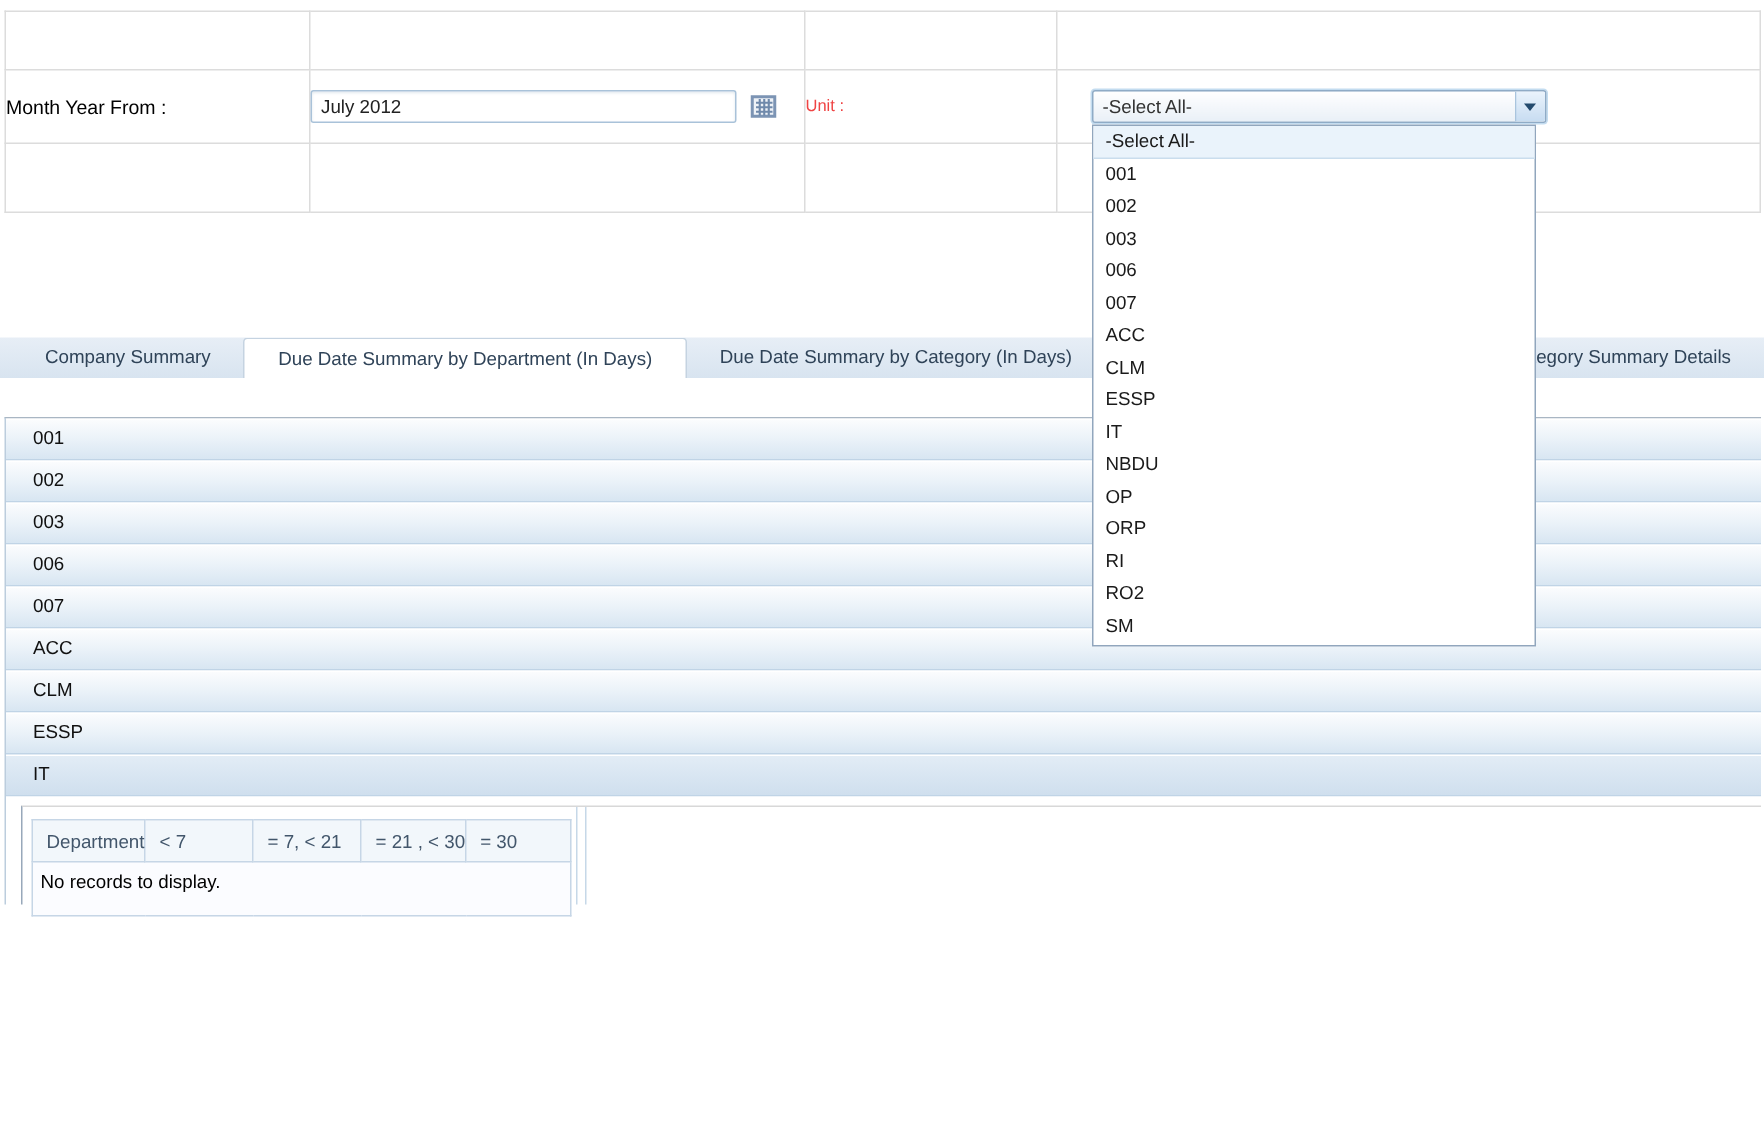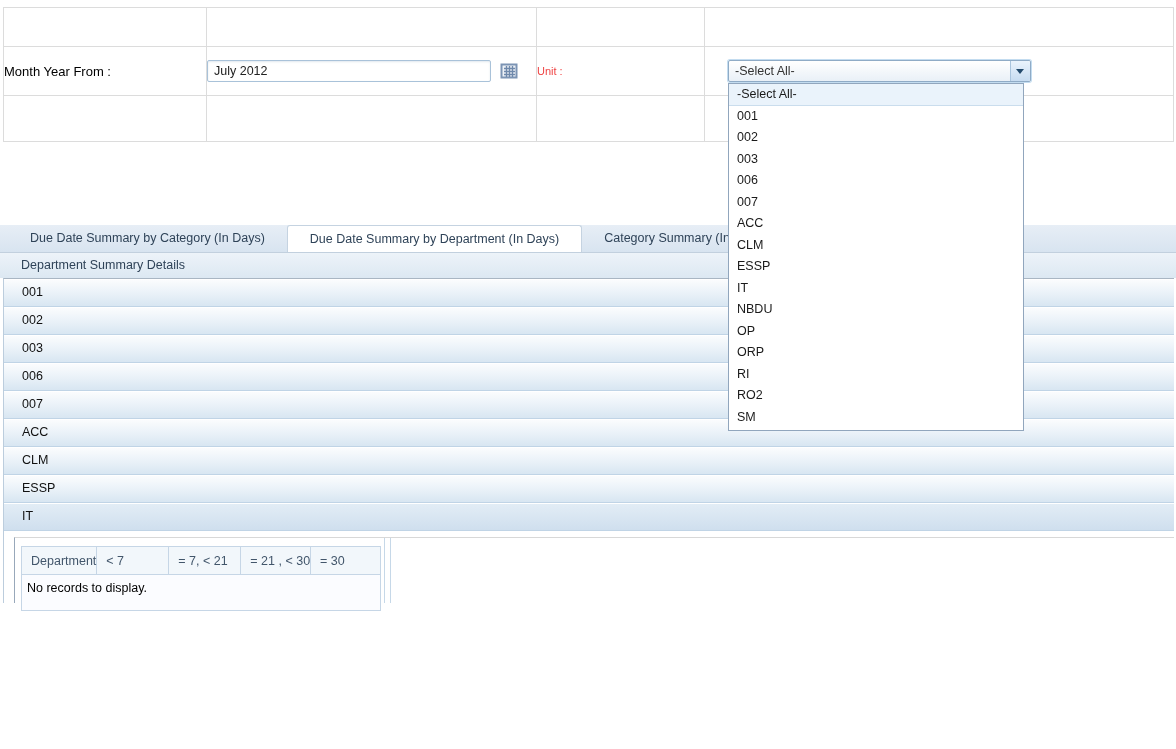--- a/index.html
+++ b/index.html
@@ -177,27 +177,25 @@
       <td></td>
       <td></td>
       <td></td>
       <td></td>
     </tr>
   </tbody>
     </table>
 
   <div class="tabstrip">
     <div class="tabrow1">
+      <div class="tab">Company Summary</div>
+      <div class="tab active">Due Date Summary by Department (In Days)</div>
       <div class="tab">Due Date Summary by Category (In Days)</div>
-      <div class="tab active">Due Date Summary by Department (In Days)</div>
       <div class="tab tab-fixed">Category Summary (In Days)</div>
       <div class="tab">Category Summary Details</div>
-    </div>
-    <div class="tabrow2">
-      <span class="tab2">Department Summary Details</span>
     </div>
   </div>
 
   <div class="accordion">
     <div class="acc-row">001</div>
     <div class="acc-row">002</div>
     <div class="acc-row">003</div>
     <div class="acc-row">006</div>
     <div class="acc-row">007</div>
     <div class="acc-row">ACC</div>

